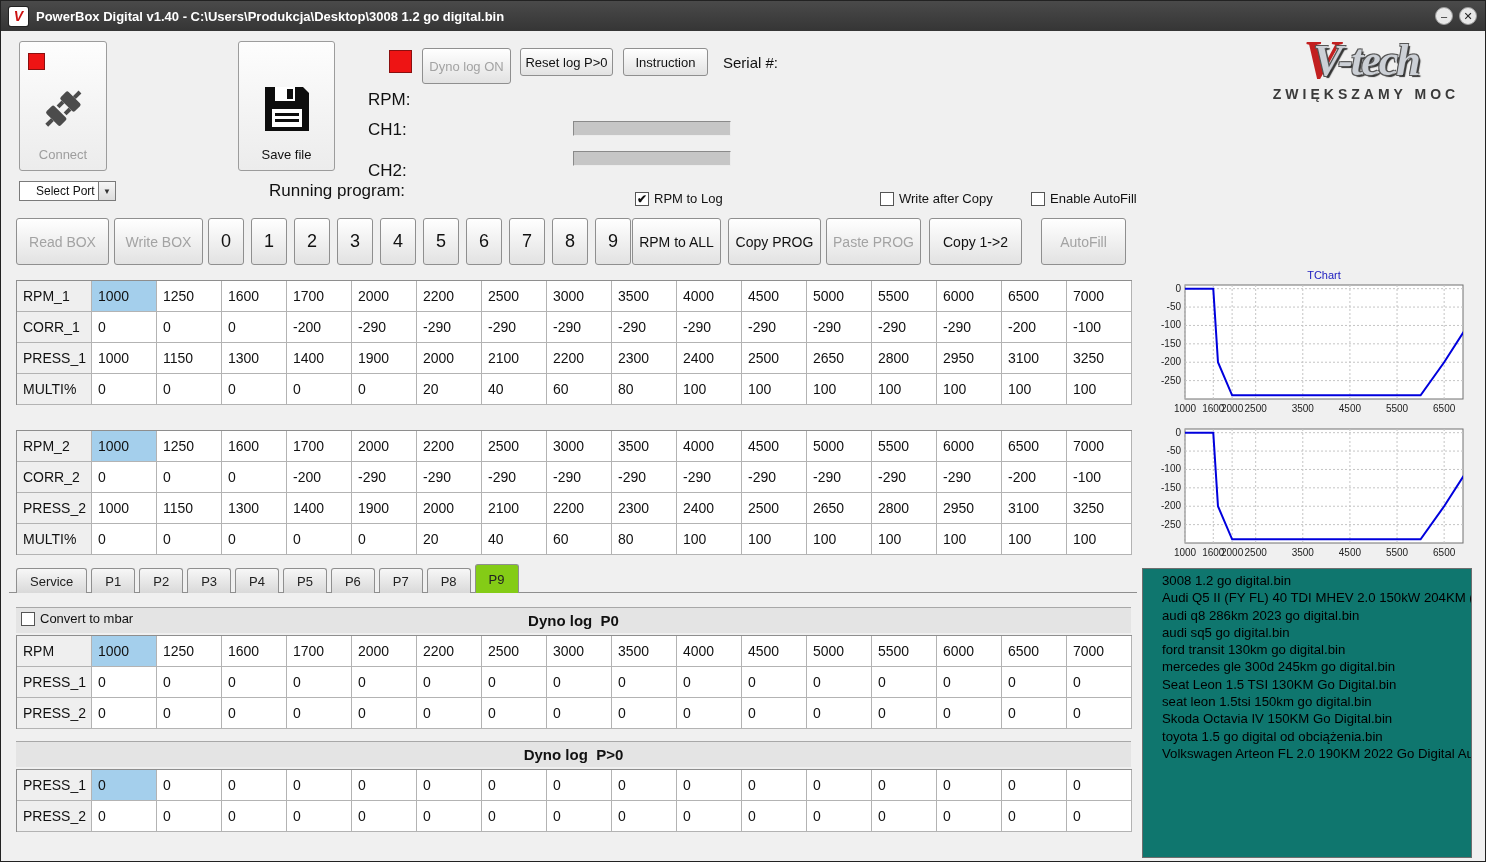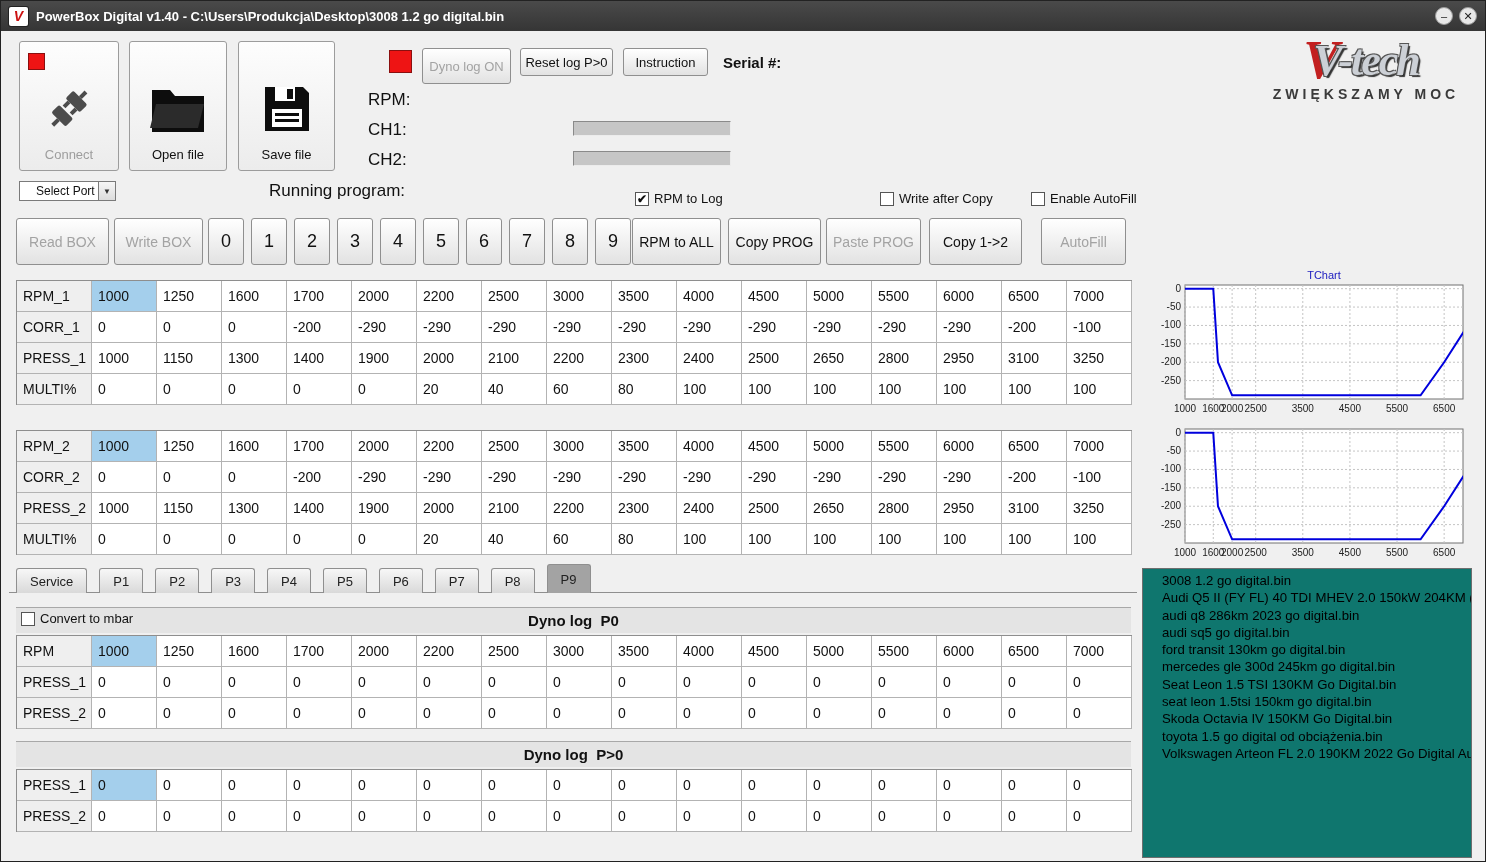--- a/index.html
+++ b/index.html
@@ -8,21 +8,21 @@
 
   
   .titlebar { position:absolute; left:0; top:0; width:100%; height:30px; background:linear-gradient(#4a4a4a,#353535); display:flex; align-items:center; padding:0 8px; }
   .app-icon { width:19px; height:19px; background:#fff; border-radius:2px; display:flex; align-items:center; justify-content:center; font-weight:bold; font-style:italic; color:#cc1111; font-size:14px; margin-right:8px; box-shadow:0 0 0 1px #222; }
   .title-text { color:#fff; font-size:13px; font-weight:bold; flex:1; white-space:nowrap; overflow:hidden; }
   .win-btns { display:flex; gap:6px; }
   .winbtn { width:18px; height:18px; border-radius:50%; background:#e8e8e8; color:#222; font-size:11px; display:flex; align-items:center; justify-content:center; border:1px solid #999; cursor:default; }
 
   
   .bigbtn { position:absolute; border:1px solid #9c9c9c; border-radius:3px; background:linear-gradient(#fdfdfd,#ececec); }
-  #btn-connect { left:18px; top:40px; width:100px; height:130px; }
+  #btn-connect { left:18px; top:40px; width:88px; height:130px; }
   #btn-open    { left:128px; top:40px; width:98px; height:130px; }
   #btn-save    { left:237px; top:40px; width:97px; height:130px; }
   .biglbl { position:absolute; bottom:8px; left:0; width:100%; text-align:center; font-size:13px; color:#111; }
   .biglbl.dim { color:#9d9d9d; }
   .led { position:absolute; background:#ee1414; border:1px solid #8a0f0f; }
   #connect-led { left:8px; top:11px; width:17px; height:17px; }
   #dyno-led { left:388px; top:49px; width:23px; height:23px; }
   .bigicon { position:absolute; left:50%; top:52%; transform:translate(-50%,-50%); }
 
   
@@ -31,24 +31,24 @@
   .combo-btn { width:17px; height:100%; background:linear-gradient(#f6f6f6,#dcdcdc); border-left:1px solid #7a7a7a; font-size:8px; display:flex; align-items:center; justify-content:center; color:#333; }
 
   
   .btn { position:absolute; display:flex; align-items:center; justify-content:center; border:1px solid #8f8f8f; border-radius:3px; background:linear-gradient(#ffffff,#e2e2e2); font-size:13px; color:#111; cursor:default; white-space:nowrap; }
   .btn.disabled { color:#a3a3a3; }
   #btn-dyno        { left:421px; top:47px; width:89px; height:36px; }
   #btn-resetlog    { left:519px; top:47px; width:93px; height:28px; }
   #btn-instruction { left:622px; top:47px; width:85px; height:28px; }
 
   .lbl { position:absolute; color:#111; }
-  #serial-label  { left:722px; top:53px; font-size:15px;font-weight:bold; }
+  #serial-label  { left:722px; top:53px; font-size:15px; }
   #rpm-label     { left:367px; top:89px;  font-size:17px; }
   #ch1-label     { left:367px; top:119px; font-size:17px; }
-  #ch2-label     { left:367px; top:149px; font-size:17px; }
+  #ch2-label     { left:367px; top:160px; font-size:17px; }
   #running-label { left:268px; top:180px; font-size:17px; }
 
   .pbar { position:absolute; width:158px; height:15px; background:#c6c6c6; border:1px solid; border-color:#8a8a8a #ececec #ececec #8a8a8a; }
   #bar-ch1 { left:572px; top:120px; }
   #bar-ch2 { left:572px; top:150px; }
   .pbar-fill { height:100%; background:#3a9ad9; width:0; }
 
   
   .chk { position:absolute; display:flex; align-items:center; gap:5px; font-size:13px; color:#111; cursor:default; }
   #chk-rpmlog    { left:634px; top:190px; }
@@ -84,24 +84,24 @@
   #table2 { left:15px; top:429px; }
   #dyno-p0-table   { left:15px; top:634px; }
   #dyno-pgt0-table { left:15px; top:768px; }
   .trow { display:flex; height:31px; }
   .cell { border-right:1px solid #b3b3b3; border-bottom:1px solid #b3b3b3; font-size:14px; display:flex; align-items:center; padding-left:6px; color:#111; }
   .hcell { width:75px; background:#efefef; }
   .dcell { width:65px; background:#fff; }
   .dcell.hl { background:#a4cfec; }
 
   
-  #tabs { position:absolute; left:15px; top:563px; height:29px; display:flex; align-items:flex-end; z-index:2;gap:8px; }
+  #tabs { position:absolute; left:15px; top:563px; height:29px; display:flex; align-items:flex-end; z-index:2; }
   .tab { height:25px; padding:0 13px; margin-right:4px; display:flex; align-items:center; font-size:13px; color:#222;
     border:1px solid #8f8f8f; border-bottom:none; border-radius:3px 3px 0 0; background:linear-gradient(#f7f7f7,#d9d9d9); }
-  .tab.active { height:29px; background:#a3a3a3; font-size:13px; }
+  .tab.active { height:29px; background:#84cc16; font-size:13px; }
   .panel-sep { position:absolute; left:8px; top:591px; width:1128px; height:1px; background:#8f8f8f; }
 
   
   .dyno-head { position:absolute; left:15px; width:1115px; height:26px; background:#e4e4e4; border-top:1px solid #a8a8a8;
     display:flex; align-items:center; justify-content:center; font-weight:bold; font-size:15px; color:#111; white-space:pre; }
   #dyno-p0-head   { top:606px; }
   #dyno-pgt0-head { top:740px; }
 
   
   .chart { position:absolute; left:1146px; width:322px; }
@@ -136,27 +136,20 @@
         <rect x="16" y="10" width="20" height="11" rx="2"></rect>
         <rect x="19" y="21" width="4" height="7"></rect>
         <rect x="29" y="21" width="4" height="7"></rect>
         <rect x="16" y="30" width="20" height="11" rx="2"></rect>
         <rect x="24" y="41" width="4" height="8"></rect>
       </g>
     </svg>
     <div class="biglbl dim">Connect</div>
   </div>
 
-  <div class="bigbtn" id="btn-open">
-    <svg class="bigicon" width="60" height="54" viewBox="0 0 60 54">
-      <path d="M4 8 h18 l5 6 h29 v36 h-52 z" fill="#0d0d0d"></path>
-      <path d="M8 22 h48 l-6 24 h-48 z" fill="#2b2b2b"></path>
-    </svg>
-    <div class="biglbl">Open file</div>
-  </div>
 
   <div class="bigbtn" id="btn-save">
     <svg class="bigicon" width="56" height="56" viewBox="0 0 56 56">
       <path d="M6 6 h38 l6 6 v38 h-44 z" fill="#0d0d0d"></path>
       <rect x="16" y="6" width="20" height="14" fill="#ffffff"></rect>
       <rect x="28" y="8" width="6" height="10" fill="#0d0d0d"></rect>
       <rect x="13" y="28" width="30" height="18" fill="#ffffff"></rect>
       <rect x="16" y="32" width="24" height="3" fill="#0d0d0d"></rect>
       <rect x="16" y="38" width="24" height="3" fill="#0d0d0d"></rect>
     </svg>

